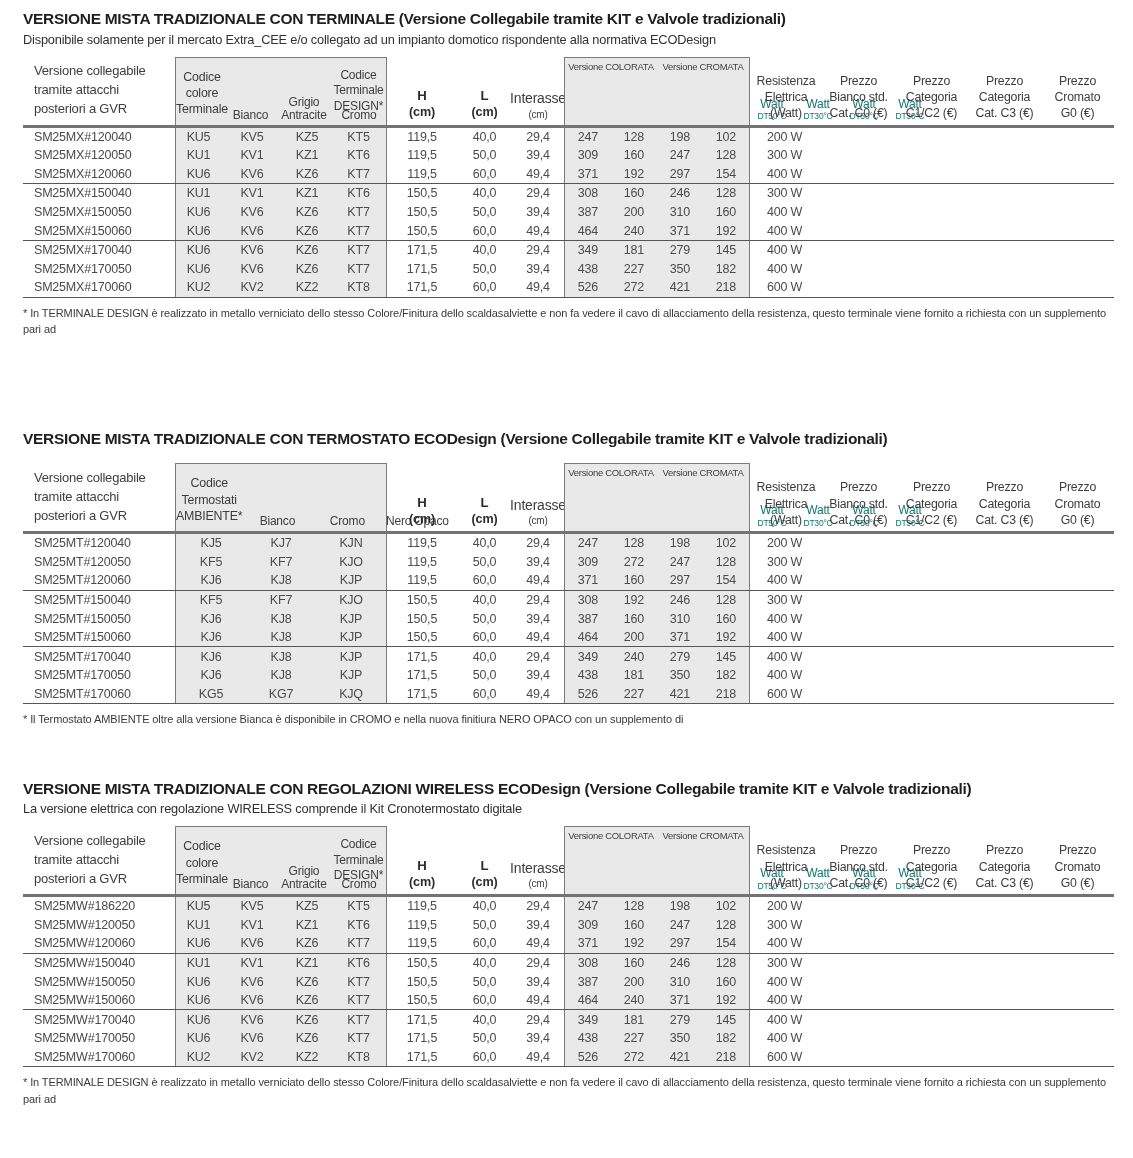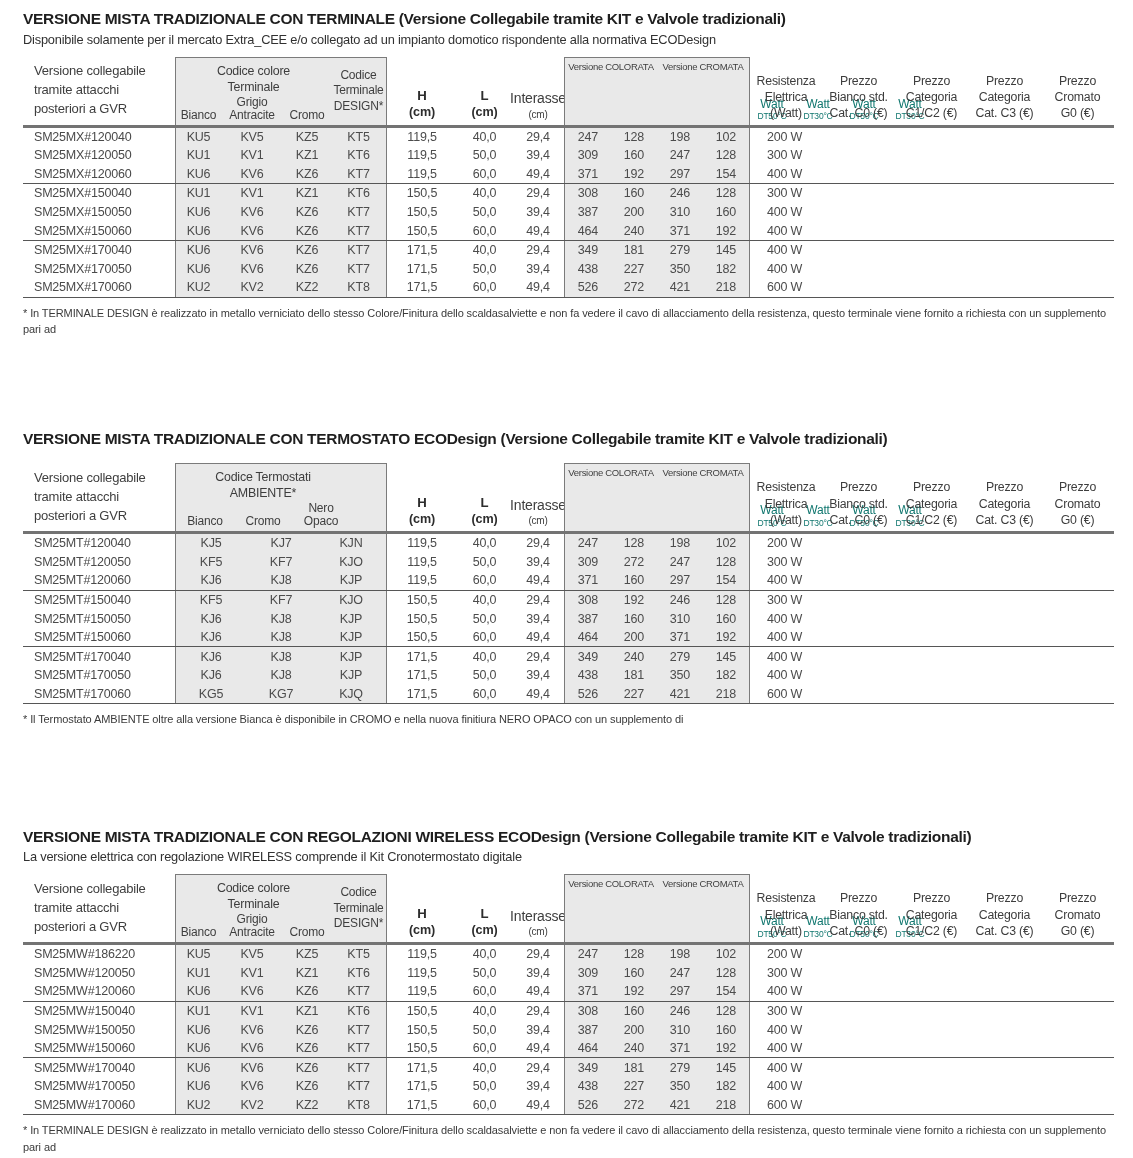--- a/index.html
+++ b/index.html
@@ -5,21 +5,21 @@
   * { box-sizing: border-box; }
   html,body { margin:0; padding:0; }
   body {
     width:1133px; height:1158px; overflow:hidden;
     background:#ffffff; color:#404040;
     font-family:"Liberation Sans", sans-serif;
     padding:10px 20px 0 23px;
   }
   .sec { }
   .sec2 { margin-top:92px; }
-  .sec3 { margin-top:100px; }
+  .sec3 { margin-top:52px; }
   .title { font-size:15.5px; font-weight:bold; color:#1e1e1e; margin:0 0 3px 0; letter-spacing:-0.3px; line-height:1.2; }
   .intro { font-size:12.8px; color:#313131; margin:0 0 9px 0; letter-spacing:-0.2px; line-height:1.25; }
   .intro:empty { display:none; }
   .fnote { font-size:11px; color:#3a3a3a; margin:7px 0 0 0; line-height:1.5; letter-spacing:-0.1px; max-width:1090px; }
 
   
   .tbl { width:1091px; font-size:12.5px; color:#4c4c4c; margin-top:2px; letter-spacing:-0.2px; }
   .no-intro .tbl { margin-top:15px; }
   .hdr { display:flex; align-items:stretch; height:71px; border-bottom:3px solid #737373; }
   .rgroup { border-bottom:1px solid #565656; }
@@ -27,21 +27,21 @@
 
   .h-model { width:152px; display:flex; align-items:center; padding-left:11px;
              font-size:13px; color:#3e3e3e; white-space:pre-line; line-height:1.45; }
   .c-model { width:152px; display:flex; align-items:center; padding-left:11px; color:#4a4a4a; }
 
   
   .gbox { background:#e9e9e9; border:1px solid #7b7b7b; border-bottom:none;
           box-sizing:content-box; display:flex; }
   .gb-codes { width:210px; }
   .gb-watts { width:184px; }
-  .gb-left { display:flex; flex-direction:column; }
+  .gb-left { display:flex; flex-direction:row; }
   .tbl-design .gb-left { width:155px; }
   .tbl-thermo .gb-left { width:174px; }
   .gb-title { flex:1; display:flex; align-items:center; justify-content:center; text-align:center;
               white-space:pre-line; line-height:1.3; font-size:12.4px; color:#3d3d3d; padding-top:4px; }
   .gb-cols { display:flex; align-items:flex-end; padding-bottom:3px; }
   .gb-cols .cc { font-size:12px; line-height:1.08; white-space:pre-line; color:#3f3f3f; }
   .gb-design { width:55px; display:flex; align-items:center; justify-content:center; text-align:center;
                white-space:pre-line; font-size:12px; line-height:1.3; color:#3f3f3f; }
 
   

